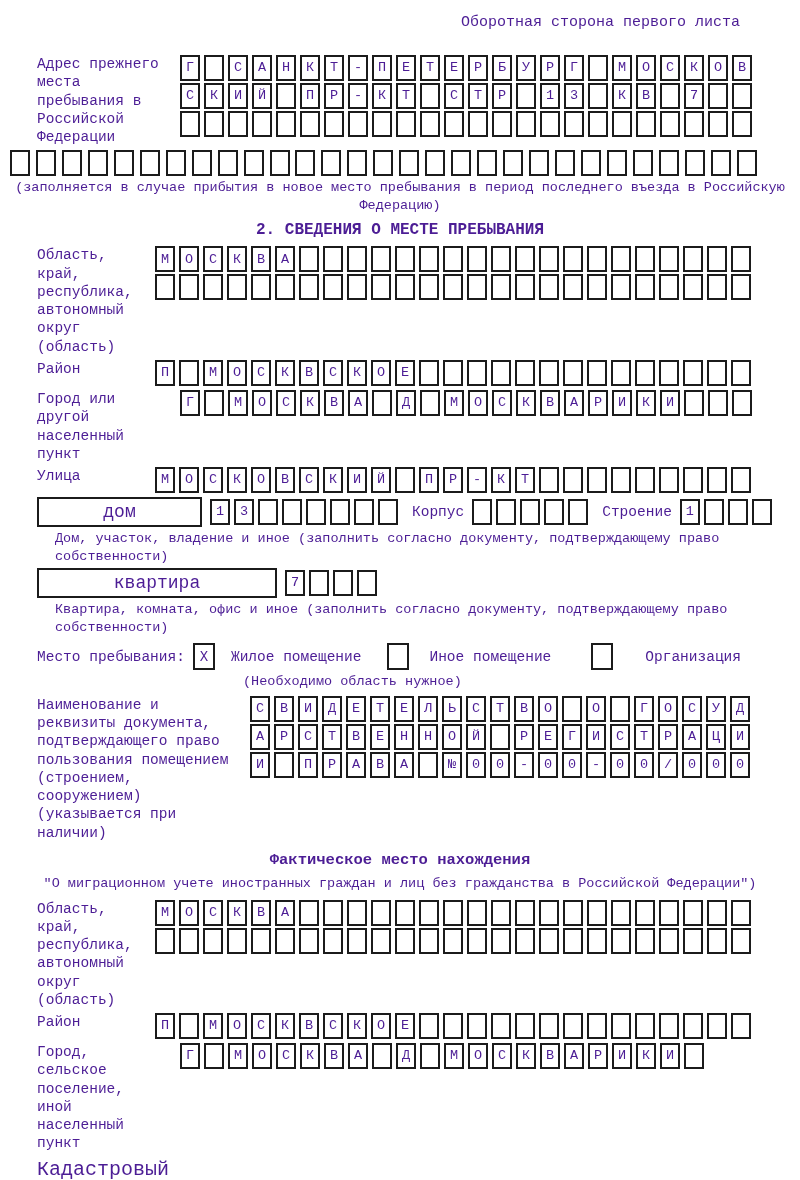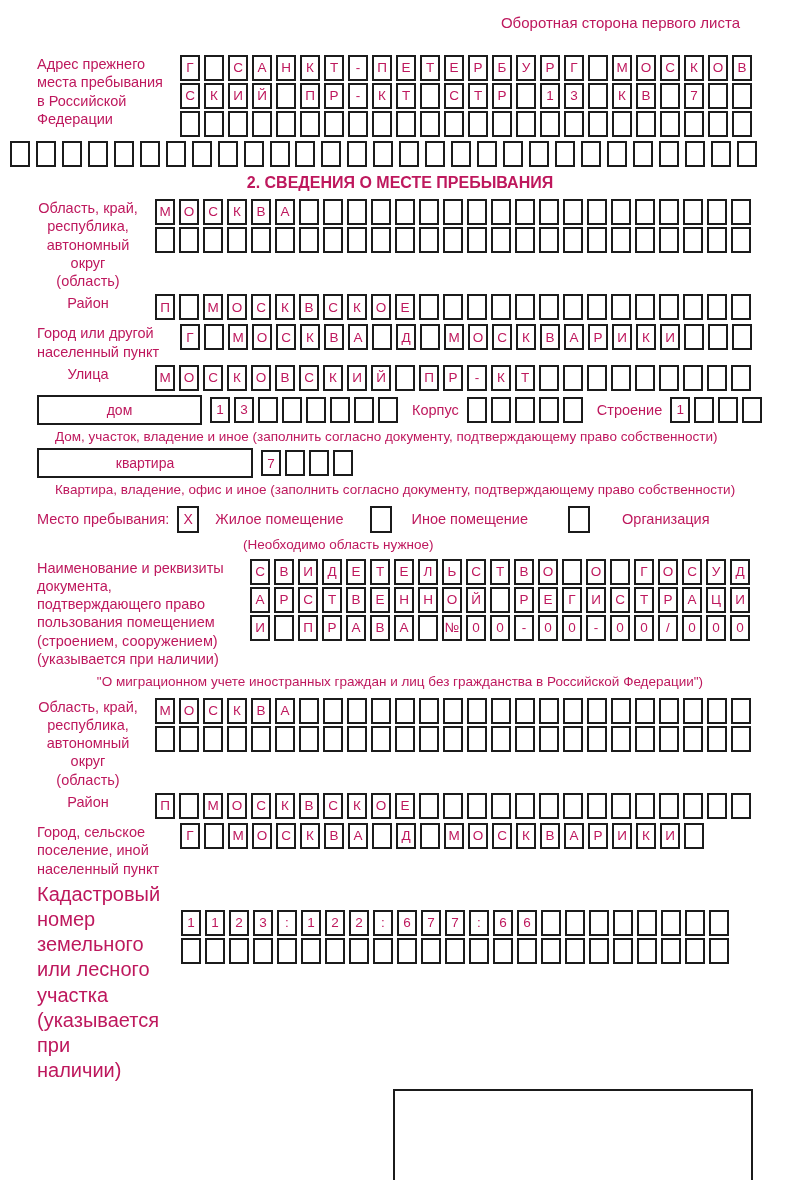--- a/index.html
+++ b/index.html
@@ -1,25 +1,25 @@
 <!DOCTYPE html>
 <html><head>
 <meta charset="utf-8">
 <style>
   * { margin:0; padding:0; box-sizing:border-box; }
   html,body { background:#e9e9e9; }
   .page {
-    width:800px; height:1180px; margin:0 auto; background:#ffffff; color:#be185d;
-    font-family:Liberation Sans, sans-serif; padding:14px 10px 0 10px; overflow:hidden; position:relative;
+    width:800px; height:1180px; margin:0 auto; background:#ffffff; color:#4c1d95;
+    font-family:Liberation Mono, monospace; padding:14px 10px 0 10px; overflow:hidden; position:relative;
   }
   .header-note { font-size:15px; text-align:right; padding-right:50px; margin-bottom:24px; }
 
   .row { display:flex; align-items:flex-start; margin-left:27px; margin-bottom:4px; }
   .lbl { font-size:14.5px; line-height:1.26; flex:0 0 auto; padding-right:16px; }
-  .w143 { width:143px; } .w118 { width:118px;text-align:center; } .w213 { width:213px; } .w131 { width:131px; font-size:20px; }
+  .w143 { width:143px; } .w118 { width:118px; } .w213 { width:213px; } .w131 { width:131px; font-size:20px; }
 
   .cellcol { display:flex; flex-direction:column; gap:2px; }
   .cells { display:flex; gap:4px; }
   .cell {
     flex:0 0 20px; width:20px; height:26px; border:2px solid #1b1b1b; background:#fff;
     display:flex; align-items:center; justify-content:center; font-size:13.5px; line-height:1;
   }
   .fullw { width:747px; justify-content:space-between; margin:2px 0 0 0; }
   .fullw .cell { flex:0 0 20px; }
 
@@ -28,23 +28,23 @@
   .mt3 { margin-top:3px; } .mt6 { margin-top:6px; }
   .indent { margin-left:45px; margin-top:2px; margin-bottom:3px; }
 
   .h2 { font-size:16px; font-weight:bold; text-align:center; margin:7px 0 7px 0; }
   .h3 { font-size:15.5px; font-weight:bold; text-align:center; margin:9px 0 5px 0; }
   .notes { font-size:13.5px; line-height:1.45; text-align:center; }
 
   .inlinerow { display:flex; align-items:center; margin-left:27px; margin-bottom:3px; }
   .namedbox {
     border:2px solid #1b1b1b; height:30px; display:flex; align-items:center; justify-content:center;
-    font-size:14px; flex:0 0 auto;
+    font-size:18px; flex:0 0 auto;
   }
-  .wb165 { width:165px; } .wb200 { width:216px; }
+  .wb165 { width:165px; } .wb200 { width:240px; }
   .gap8 { margin-left:8px; } .inl { font-size:14.5px; margin:0 8px 0 14px; }
 
   .stay { display:flex; align-items:center; margin:7px 0 0 27px; font-size:14.5px; }
   .ck { flex:0 0 22px; width:22px; height:27px; font-size:14px; }
   .ml8{margin-left:8px;} .ml10{margin-left:16px;} .ml20{margin-left:20px;} .ml26{margin-left:26px;} .ml32{margin-left:32px;} .ml40{margin-left:40px;}
   .choose { margin:3px 0 5px 233px; }
 
   .docgroup { margin-top:5px; }
   .cad-offset { margin-top:28px; }
   .cad-cells { margin-left:13px; }
@@ -166,20 +166,21 @@
       <span class="cell"></span>
       <span class="cell"></span>
       <span class="cell"></span>
       <span class="cell"></span>
       <span class="cell"></span>
       <span class="cell"></span>
       <span class="cell"></span>
       <span class="cell"></span>
       <span class="cell"></span>
     </div>
+  <div class="cap center mt3">(заполняется в случае прибытия в новое место пребывания в период последнего въезда в Российскую Федерацию)</div>
 
   <div class="h2">2. СВЕДЕНИЯ О МЕСТЕ ПРЕБЫВАНИЯ</div>
 
   <div class="row">
     <div class="lbl w118">Область, край, республика, автономный округ (область)</div>
     <div class="cellcol">
       <div class="cells">
           <span class="cell">М</span>
           <span class="cell">О</span>
           <span class="cell">С</span>
@@ -360,21 +361,21 @@
 
   <div class="inlinerow">
     <div class="namedbox wb200">квартира</div>
     <div class="cells gap8">
         <span class="cell">7</span>
         <span class="cell"></span>
         <span class="cell"></span>
         <span class="cell"></span>
       </div>
   </div>
-  <div class="cap indent">Квартира, владение, офис и иное (заполнить согласно документу, подтверждающему право собственности)</div>
+  <div class="cap indent">Квартира, комната, офис и иное (заполнить согласно документу, подтверждающему право собственности)</div>
 
   <div class="stay">
     <span>Место пребывания:</span>
     <span class="cell ck ml8">X</span>
     <span class="ml10">Жилое помещение</span>
     <span class="cell ck ml26"></span>
     <span class="ml20">Иное помещение</span>
     <span class="cell ck ml40"></span>
     <span class="ml32">Организация</span>
   </div>
@@ -448,20 +449,21 @@
           <span class="cell">0</span>
           <span class="cell">0</span>
           <span class="cell">/</span>
           <span class="cell">0</span>
           <span class="cell">0</span>
           <span class="cell">0</span>
         </div>
     </div>
   </div>
 
+  <div class="h3">Фактическое место нахождения</div>
   <div class="notes">"О миграционном учете иностранных граждан и лиц без гражданства в Российской Федерации")</div>
 
   <div class="row mt6">
     <div class="lbl w118">Область, край, республика, автономный округ (область)</div>
     <div class="cellcol">
       <div class="cells">
           <span class="cell">М</span>
           <span class="cell">О</span>
           <span class="cell">С</span>
           <span class="cell">К</span>

